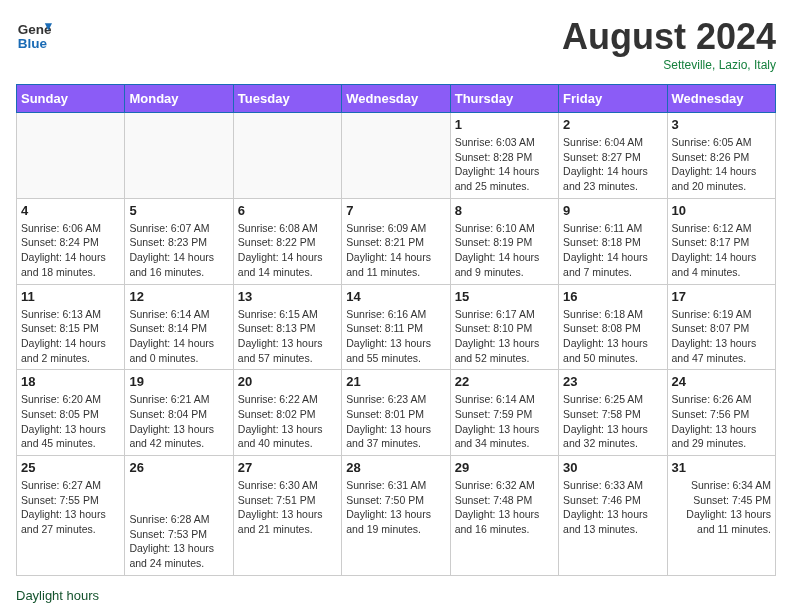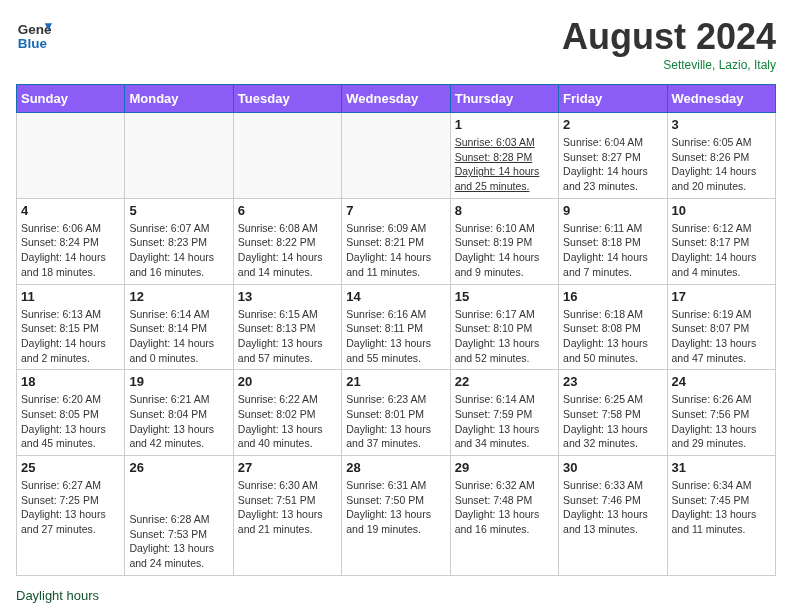--- a/index.html
+++ b/index.html
@@ -112,21 +112,21 @@
       </tr>
   </thead>
   <tbody id="calendar-body">
   <tr class="week-row">
         <td class="empty"></td>
         <td class="empty"></td>
         <td class="empty"></td>
         <td class="empty"></td>
         <td>
           <div class="day-num">1</div>
-          <div class="day-info" style="white-space: pre-line; text-decoration: underline;">Sunrise: 6:03 AM
+          <div class="day-info" style="white-space: pre-line;">Sunrise: 6:03 AM
 Sunset: 8:28 PM
 Daylight: 14 hours and 25 minutes.</div>
         </td>
         <td>
           <div class="day-num">2</div>
           <div class="day-info" style="white-space: pre-line;">Sunrise: 6:04 AM
 Sunset: 8:27 PM
 Daylight: 14 hours and 23 minutes.</div>
         </td>
         <td>
@@ -265,21 +265,21 @@
           <div class="day-num">24</div>
           <div class="day-info" style="white-space: pre-line;">Sunrise: 6:26 AM
 Sunset: 7:56 PM
 Daylight: 13 hours and 29 minutes.</div>
         </td>
       </tr>
       <tr class="week-row">
         <td>
           <div class="day-num">25</div>
           <div class="day-info" style="white-space: pre-line;">Sunrise: 6:27 AM
-Sunset: 7:25 PM
+Sunset: 7:55 PM
 Daylight: 13 hours and 27 minutes.</div>
         </td>
         <td>
           <div class="day-num">26</div>
           <div class="day-info" style="white-space: pre-line; margin-top: 37px;">Sunrise: 6:28 AM
 Sunset: 7:53 PM
 Daylight: 13 hours and 24 minutes.</div>
         </td>
         <td>
           <div class="day-num">27</div>
@@ -300,21 +300,21 @@
 Daylight: 13 hours and 16 minutes.</div>
         </td>
         <td>
           <div class="day-num">30</div>
           <div class="day-info" style="white-space: pre-line;">Sunrise: 6:33 AM
 Sunset: 7:46 PM
 Daylight: 13 hours and 13 minutes.</div>
         </td>
         <td>
           <div class="day-num">31</div>
-          <div class="day-info" style="white-space: pre-line;">Sunrise: 6:34 AM
+          <div class="day-info" style="white-space: pre-line; text-align: right;">Sunrise: 6:34 AM
 Sunset: 7:45 PM
 Daylight: 13 hours and 11 minutes.</div>
         </td>
       </tr>
     </tbody>
 </table>
 
 <div class="footer-note">
   <span>Daylight hours</span>
 </div>

